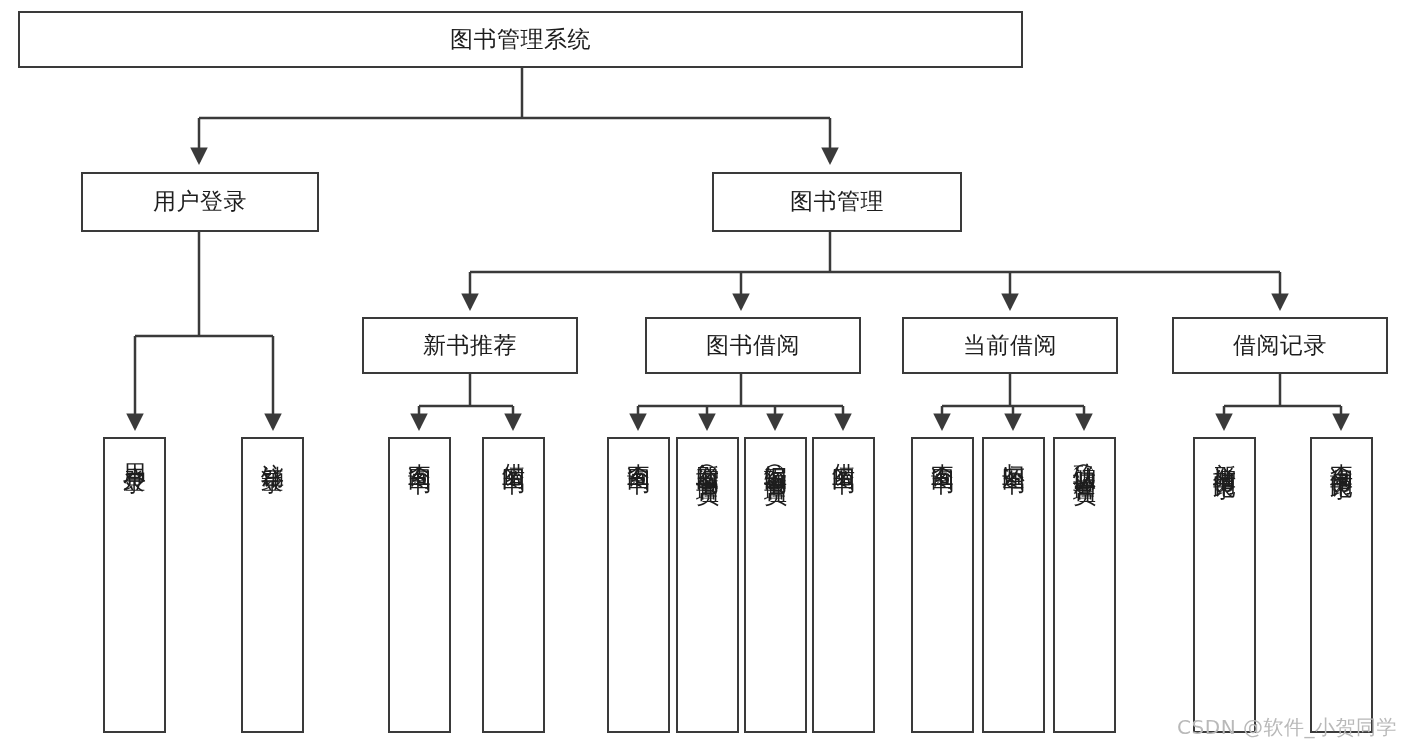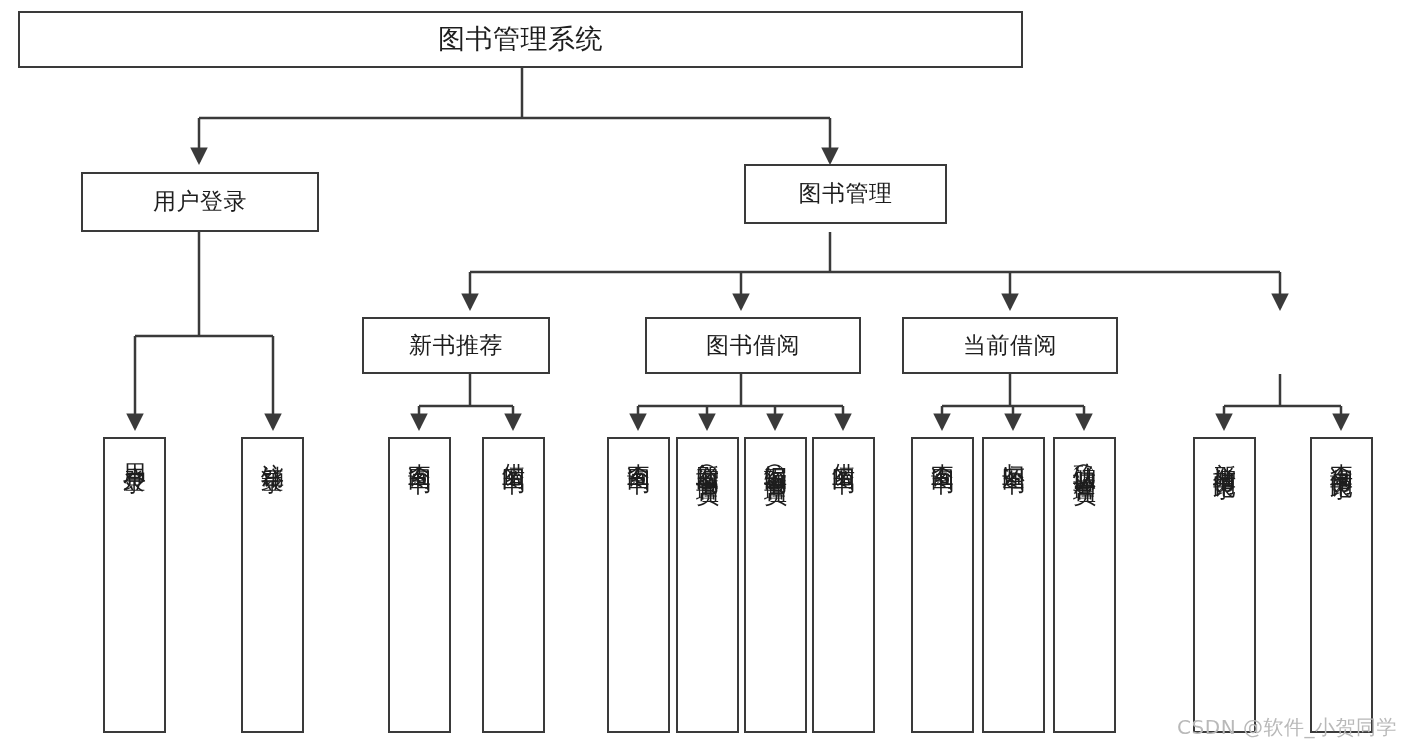--- a/index.html
+++ b/index.html
@@ -42,21 +42,21 @@
     letter-spacing: 0.5px;
     white-space: pre-wrap;
   }
   
   .node.horiz .node-label {
     writing-mode: horizontal-tb;
     font-size: 23px;
     text-align: center;
   }
   .node.root .node-label {
-    font-size: 27px;
+    font-size: 23px;
   }
   
   .node.leaf {
     align-items: flex-start;
     justify-content: center;
     padding-top: 6px;
   }
   .node.leaf .node-label {
     writing-mode: vertical-rl;
     text-orientation: upright;
@@ -134,33 +134,36 @@
     </g>
   </svg>
 
   <div class="node horiz root" style="left:18px; top:11px; width:1005px; height:57px;">
     <span class="node-label">图书管理系统</span>
   </div>
 
   <div class="node horiz" style="left:81px; top:172px; width:238px; height:60px;">
     <span class="node-label">用户登录</span>
   </div>
-  <div class="node horiz" style="left:712px; top:164px; width:203px; height:60px;margin-left:32px;">
+  <div class="node horiz" style="left:712px; top:172px; width:250px; height:60px;">
     <span class="node-label">图书管理</span>
   </div>
 
-  <div class="node horiz" style="left:362px; top:317px; width:188px; height:57px;">
+  <div class="node horiz" style="left:362px; top:317px; width:216px; height:57px;">
     <span class="node-label">新书推荐</span>
   </div>
   <div class="node horiz" style="left:633px; top:317px; width:216px; height:57px;margin-left:12px;">
     <span class="node-label">图书借阅</span>
   </div>
   <div class="node horiz" style="left:902px; top:317px; width:216px; height:57px;">
     <span class="node-label">当前借阅</span>
   </div>
+  <div class="node horiz" style="left:1172px; top:317px; width:216px; height:57px;">
+    <span class="node-label">借阅记录</span>
+  </div>
 
   <div class="node leaf" style="left:103px; top:437px; width:63px; height:296px;">
     <span class="node-label">用户登录</span>
   </div>
   <div class="node leaf" style="left:241px; top:437px; width:63px; height:296px;">
     <span class="node-label">注销登录</span>
   </div>
   <div class="node leaf" style="left:388px; top:437px; width:63px; height:296px;">
     <span class="node-label">查询图书</span>
   </div>

